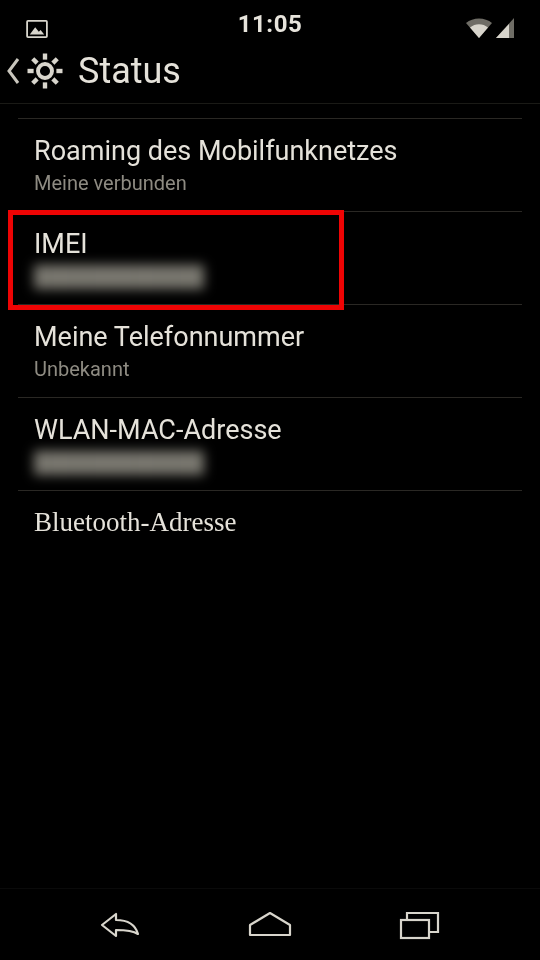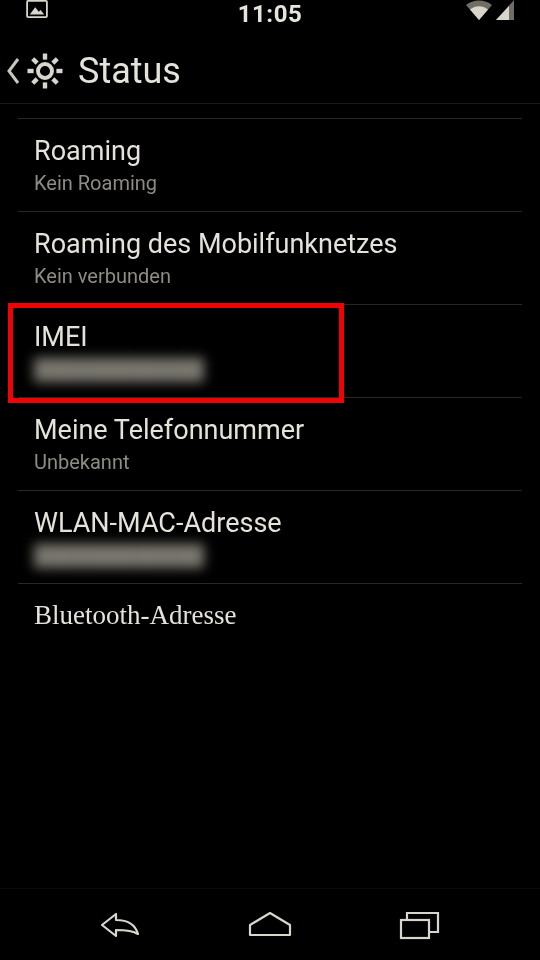--- a/index.html
+++ b/index.html
@@ -14,21 +14,21 @@
       font-family: Roboto, "Helvetica Neue", Arial, sans-serif;
       color: #e5e2da;
       overflow: hidden;
       position: relative;
     }
     
     .status-bar {
       height: 38px;
       background: #000;
       display: flex;
-      align-items: flex-start;
+      align-items: flex-end;
       padding: 0 26px;
       position: relative;
     }
     .status-left {
       display: flex;
       align-items: center;
     }
     .status-center {
       position: absolute;
       left: 50%;
@@ -169,26 +169,22 @@
       <line x1="33" y1="33" x2="38" y2="38"></line>
       <line x1="10" y1="38" x2="15" y2="33"></line>
       <line x1="33" y1="15" x2="38" y2="10"></line>
     </g>
   </svg>
   <div class="action-title">Status</div>
 </div>
 
 <div class="list">
   <div class="list-item">
-    <div class="item-title">Roaming</div>
-    <div class="item-sub">Kein Roaming</div>
-  </div>
-  <div class="list-item">
     <div class="item-title">Roaming des Mobilfunknetzes</div>
-    <div class="item-sub">Kein verbunden</div>
+    <div class="item-sub">Meine verbunden</div>
   </div>
   <div class="list-item">
     <div class="highlight-box"></div>
     <div class="item-title">IMEI</div>
     <div class="item-sub blur">████████████</div>
   </div>
   <div class="list-item">
     <div class="item-title">Meine Telefonnummer</div>
     <div class="item-sub">Unbekannt</div>
   </div>

